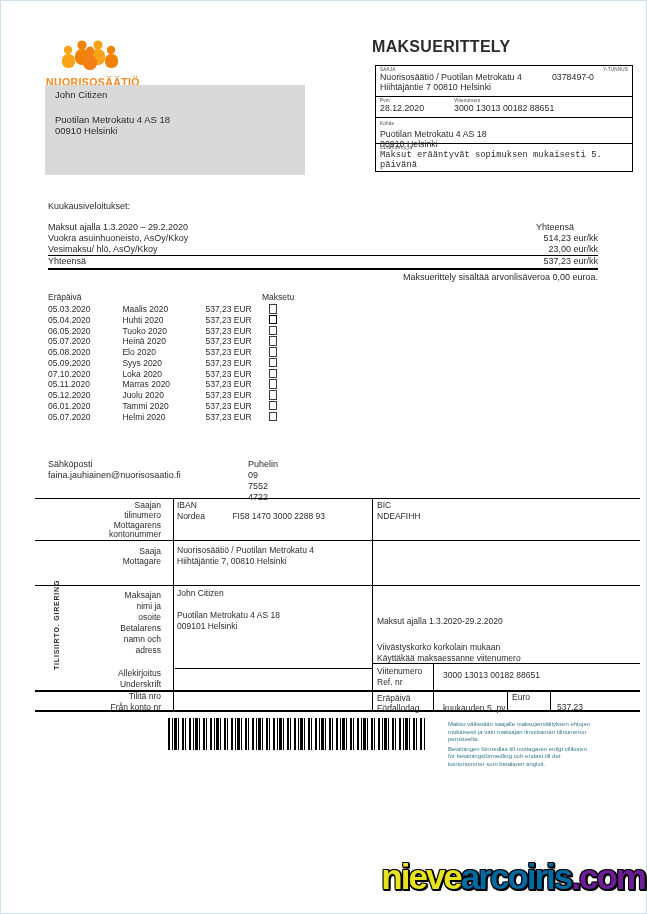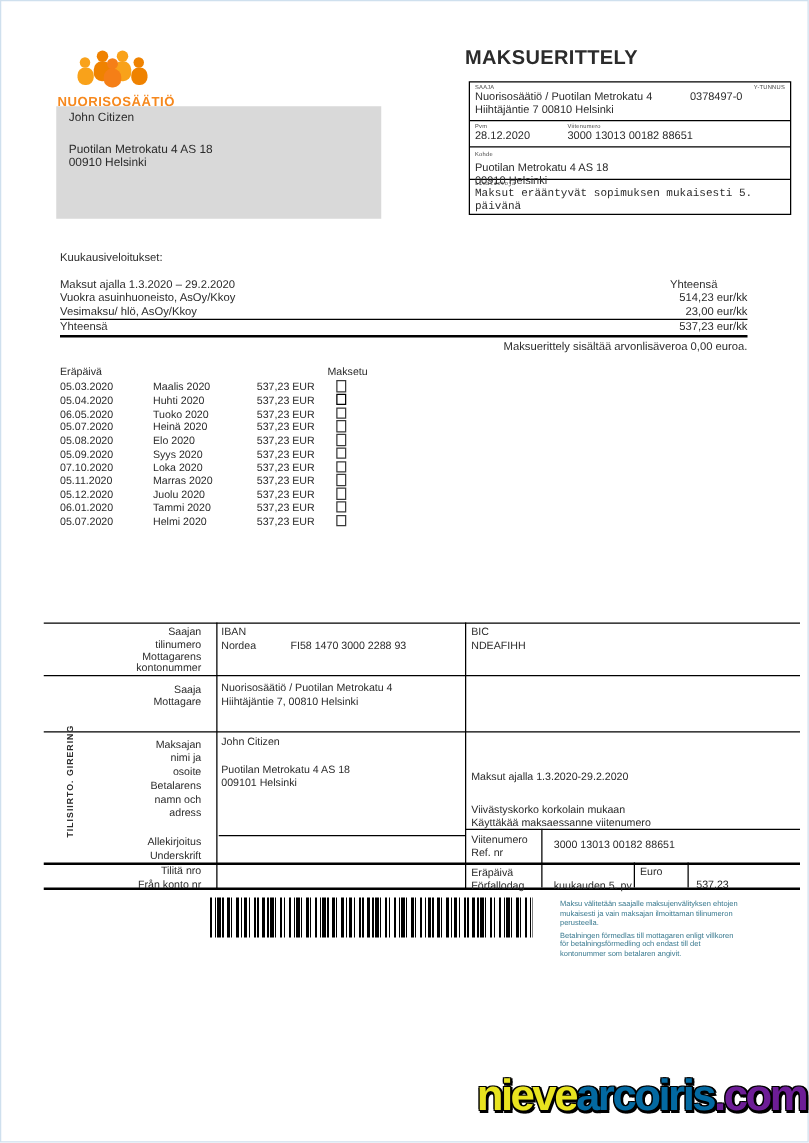--- a/index.html
+++ b/index.html
@@ -240,20 +240,30 @@
 
     <div class="sch-row">
       <span class="d">05.07.2020</span>
       <span class="m">Helmi 2020</span>
       <span class="a">537,23 EUR</span>
       <span class="checkbox"></span>
     </div>
   </div>
   </div>
 
+  <div class="abs contact">
+    <div>
+      <div>Sähköposti</div>
+      <div>faina.jauhiainen@nuorisosaatio.fi</div>
+    </div>
+    <div class="phone">
+      <div>Puhelin</div>
+      <div>09 7552 4722</div>
+    </div>
+  </div>
 
   <div class="abs giro">
 
     <div class="gl" style="left:0;top:0;width:605px;height:1px;"></div>
     <div class="gl" style="left:0;top:42px;width:605px;height:1px;"></div>
     <div class="gl" style="left:0;top:87px;width:605px;height:1px;"></div>
     <div class="gl" style="left:0;top:192px;width:605px;height:2px;"></div>
     <div class="gl" style="left:0;top:212px;width:605px;height:2px;"></div>
     <div class="gl" style="left:138px;top:0;width:1px;height:214px;"></div>
     <div class="gl" style="left:337px;top:0;width:1px;height:214px;"></div>

